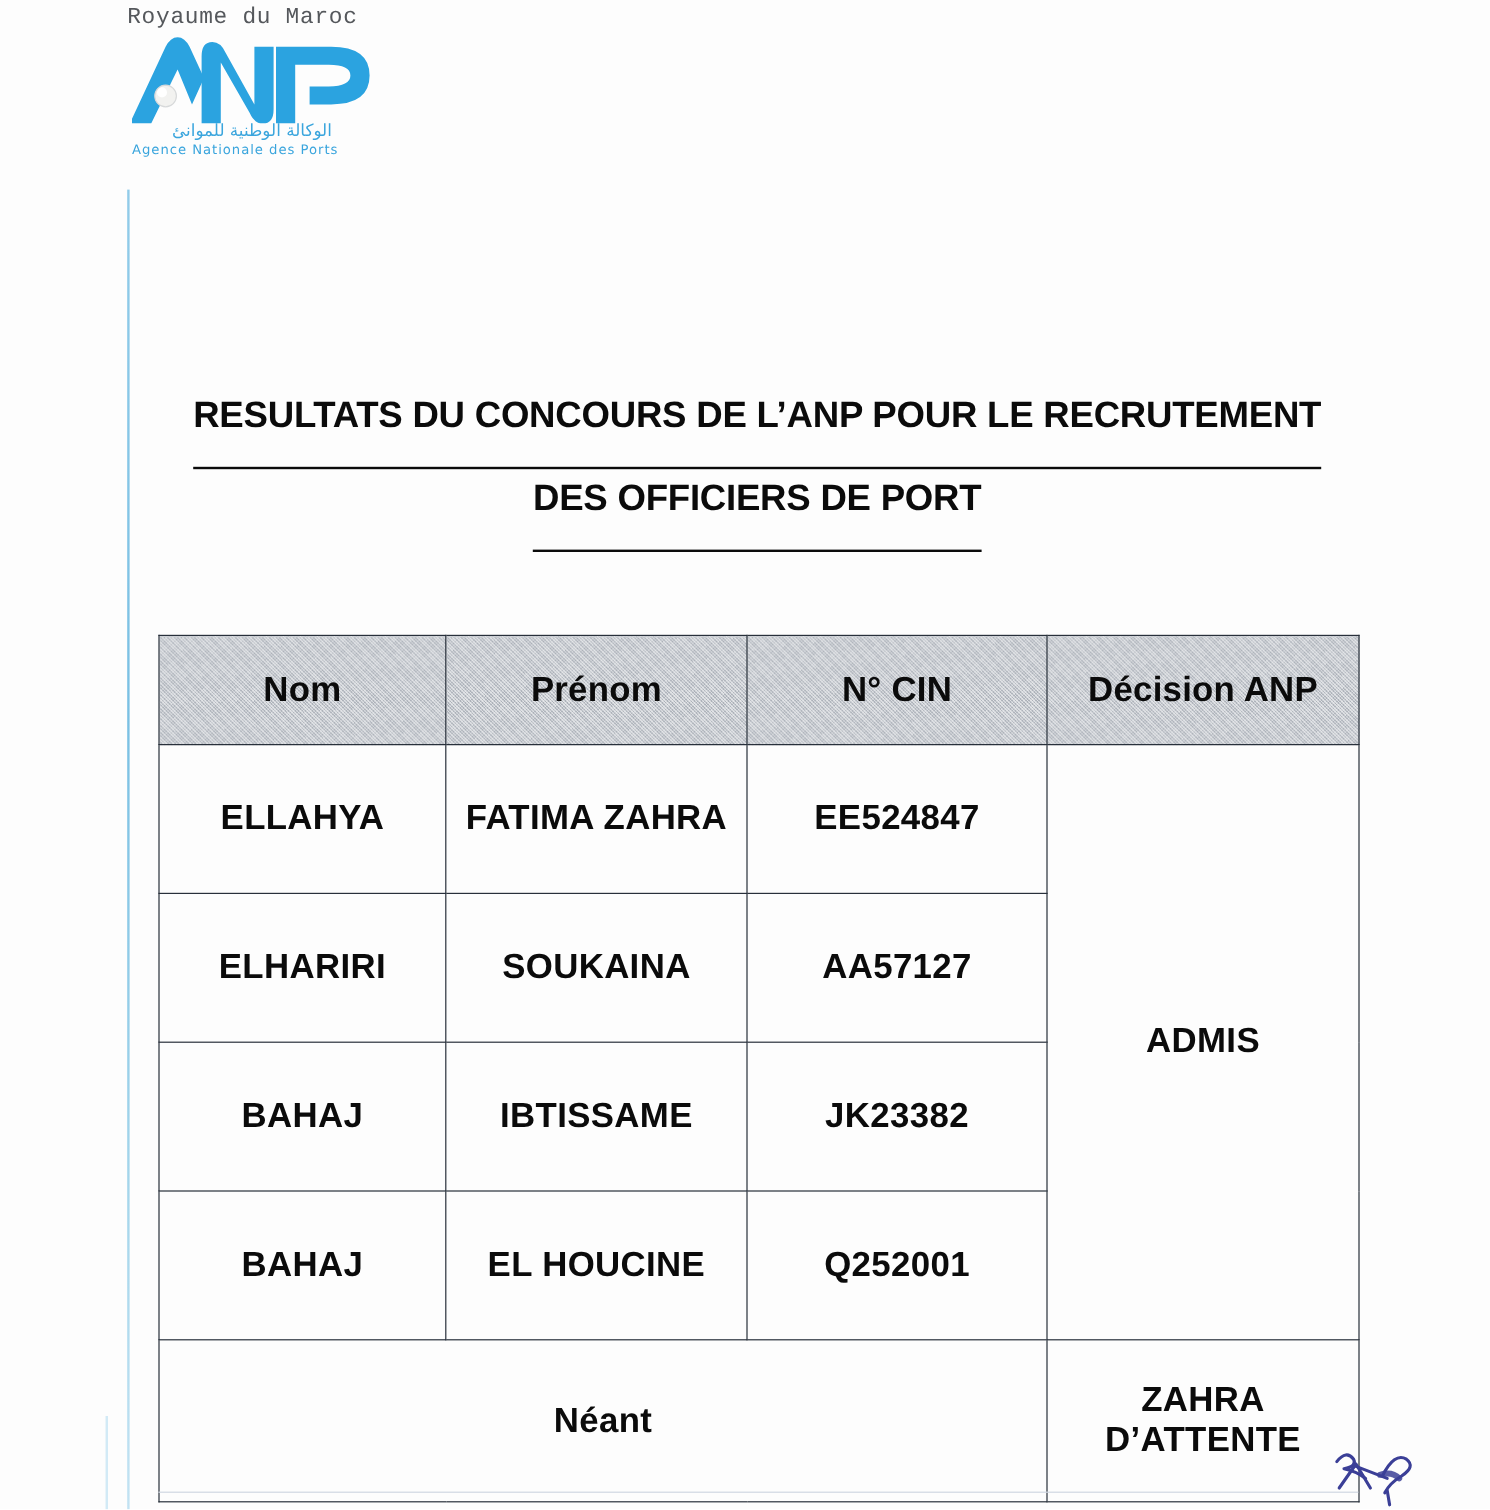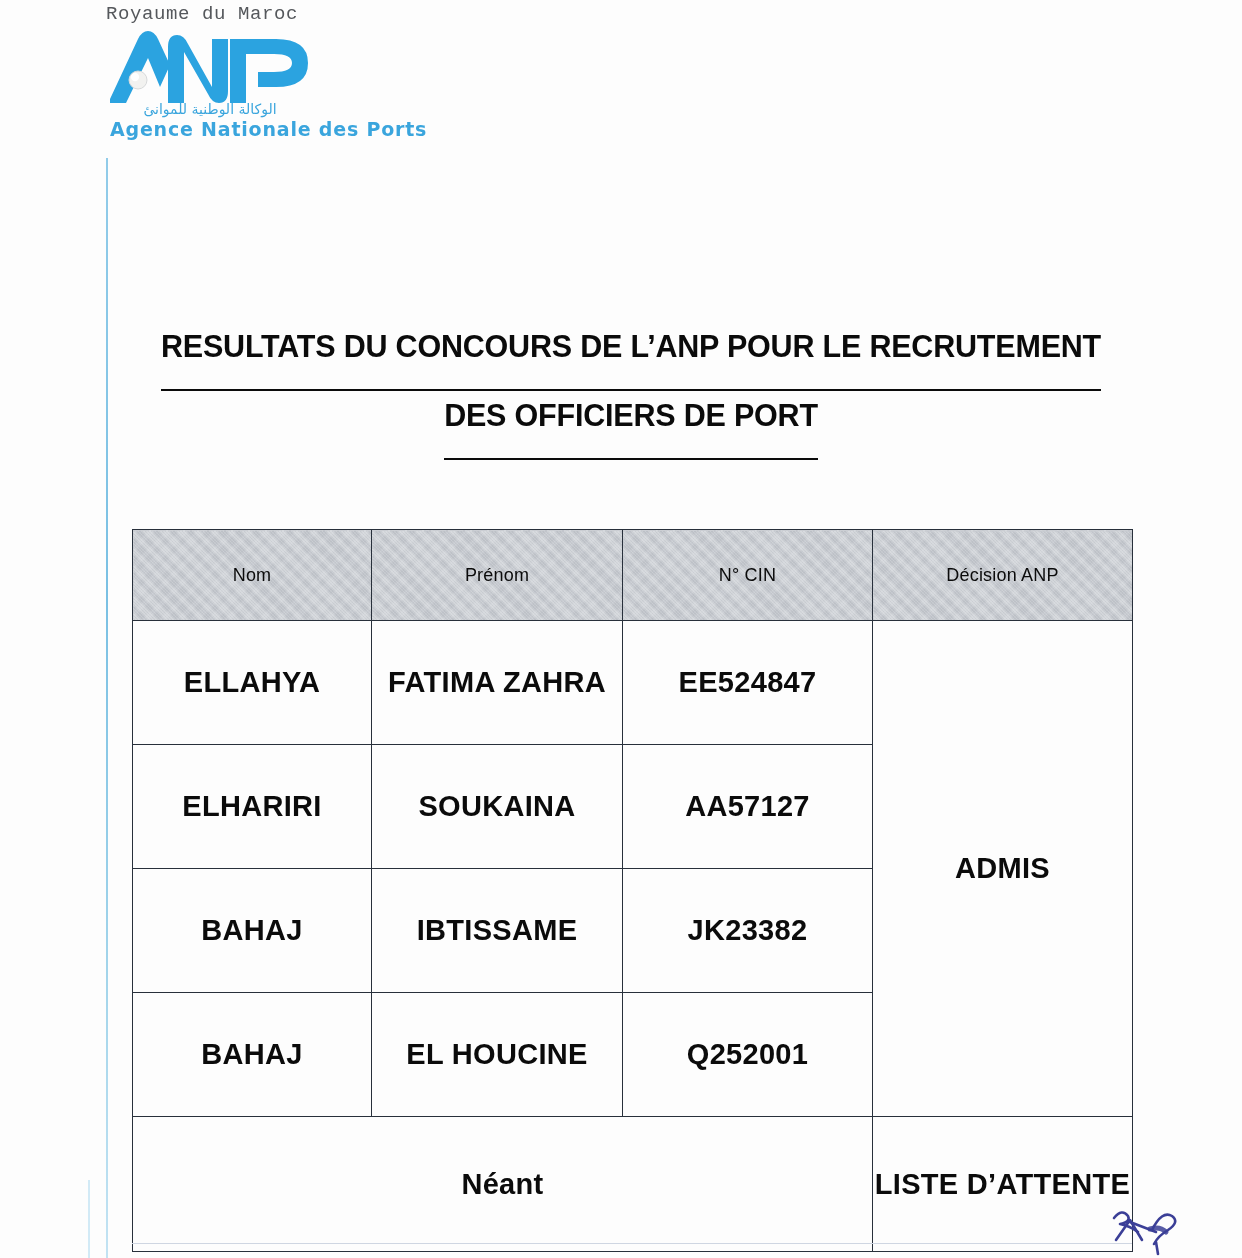--- a/index.html
+++ b/index.html
@@ -68,22 +68,22 @@
     font-family: "DejaVu Sans", sans-serif;
     font-size: 14px;
     color: #3aa5dd;
     letter-spacing: 1px;
     width: 200px;
     margin: -2px 0 0 10px;
     white-space: nowrap;
   }
   .agency-line {
     font-family: "DejaVu Sans", sans-serif;
-    font-size: 19px;
-    font-weight: bold;
+    font-size: 11px;
+    font-weight: normal;
     color: #3aa5dd;
     letter-spacing: .8px;
     margin: 1px 0 0 10px;
     white-space: nowrap;
   }
 
   
   .doc-title {
     position: absolute;
     left: 140px;
@@ -118,22 +118,22 @@
     vertical-align: middle;
     font-family: "Liberation Sans", sans-serif;
     color: #0b0b0b;
   }
   .results-table thead th {
     height: 88px;
     background:
       repeating-linear-gradient(45deg, rgba(255,255,255,.55) 0 1px, rgba(0,0,0,0) 1px 2px),
       repeating-linear-gradient(-45deg, rgba(120,128,140,.30) 0 1px, rgba(0,0,0,0) 1px 2px),
       #c3c7cd;
-    font-size: 18px;
-    font-weight: normal;
+    font-size: 29px;
+    font-weight: bold;
     letter-spacing: .2px;
   }
   .results-table tbody td {
     height: 121px;
     font-size: 29px;
     font-weight: bold;
     letter-spacing: .3px;
   }
   td.decision-cell {
     font-size: 22px;
@@ -239,21 +239,21 @@
         <td>IBTISSAME</td>
         <td>JK23382</td>
       </tr>
       <tr>
         <td>BAHAJ</td>
         <td>EL HOUCINE</td>
         <td>Q252001</td>
       </tr>
       <tr class="waitlist-row">
         <td class="neant-cell" colspan="3">Néant</td>
-        <td class="decision-cell">LISTE D’ATTENTE</td>
+        <td class="decision-cell">ZAHRA D’ATTENTE</td>
       </tr>
     </tbody>
   </table>
 
   <div class="page-bottom-rule"></div>
 
   <div class="signature">
     <svg width="120" height="62" viewBox="0 0 120 62" xmlns="http://www.w3.org/2000/svg">
       <g fill="none" stroke="#3b3f97" stroke-width="2.6" stroke-linecap="round" stroke-linejoin="round">
         <path d="M8 22 Q16 12 22 20 Q25 26 14 28 Q24 30 32 36"></path>

